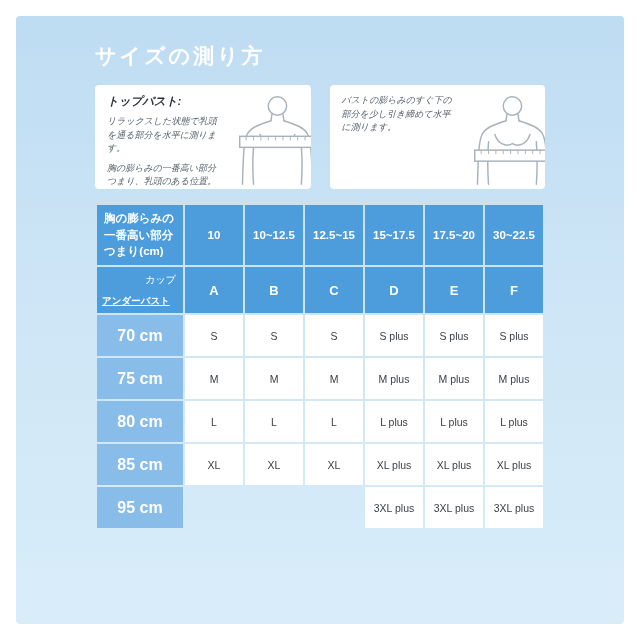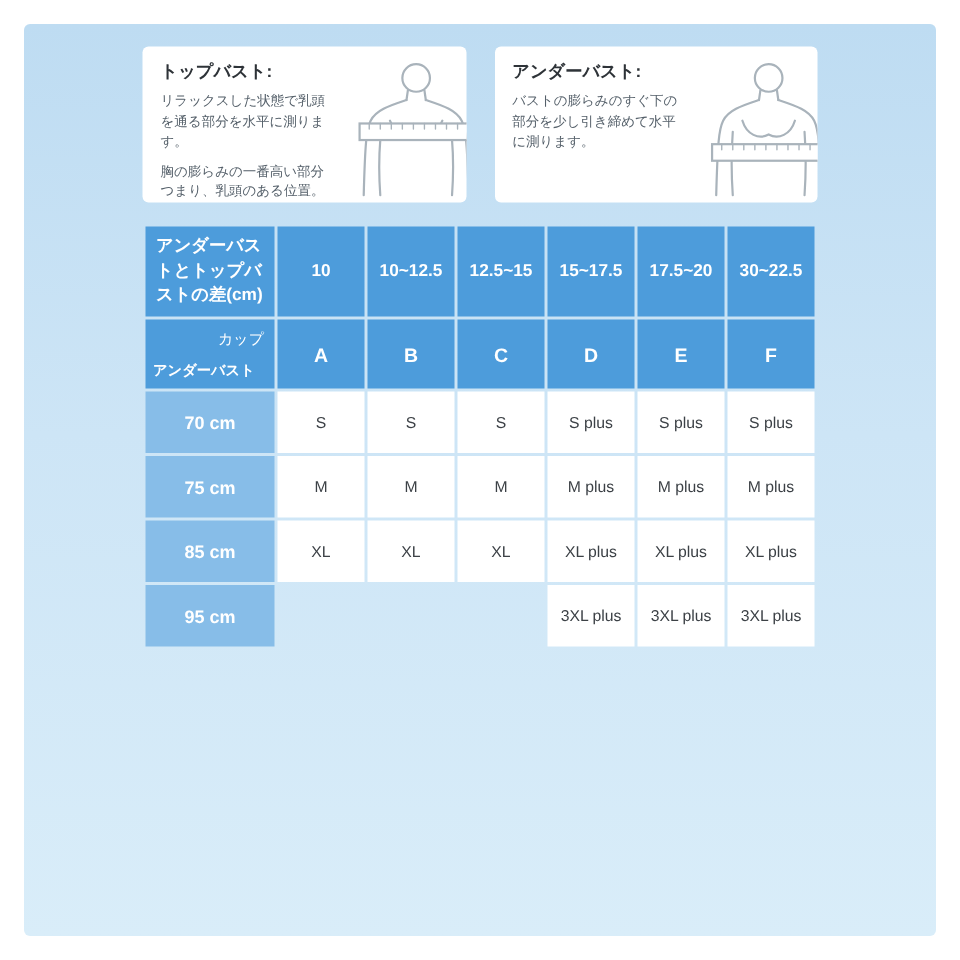--- a/index.html
+++ b/index.html
@@ -16,53 +16,54 @@
   
   .logo-row { margin-top:20px; display:flex; align-items:center; gap:7px; }
   .brand { font-size:21px; font-weight:bold; color:#22384a; letter-spacing:0.5px; }
   .plane svg { display:block; }
 
   
   .title { margin-top:26px; font-size:21px; font-weight:bold; color:#ffffff; letter-spacing:3px; }
 
   
   .boxes { margin-top:15px; display:flex; gap:19px; }
-  .infobox { flex:1; height:104px; background:#ffffff; border-radius:4px; padding:9px 6px 8px 12px; display:flex; overflow:hidden; }
+  .infobox { flex:1; height:104px; background:#ffffff; border-radius:4px; padding:9px 6px 8px 12px; display:flex; overflow:hidden;font-style:italic; }
   .infobox-text { width:118px; flex:0 0 118px; }
   .infobox-text h3 { margin:0 0 6px 0; font-size:11.5px; font-weight:bold; color:#2e3338; }
   .infobox-text p { margin:0 0 6px 0; font-size:9px; line-height:1.5; color:#55606a; }
   .figure { flex:1; display:flex; justify-content:center; }
   .figure svg { display:block; height:92px; }
 
   
   table.size-chart { margin-top:14px; width:450px; table-layout:fixed; border-collapse:separate; border-spacing:2px; }
   col.c0 { width:86px; }
   td { text-align:center; vertical-align:middle; overflow:hidden; }
   tr.hdr1 td { height:52px; background:#4d9cdb; color:#fff; font-weight:bold; font-size:11.5px; }
   td.corner { background:#5aa5e0; text-align:left; font-size:8.5px; font-weight:bold; padding:5px 7px; line-height:1.45; }
   tr.hdr2 td { height:46px; background:#4d9cdb; color:#fff; font-weight:bold; font-size:13px; }
   td.diag {
     background:#5aa5e0; position:relative;
     background-image:linear-gradient(to bottom right, transparent calc(50% - 1px), rgba(255,255,255,0.75) 50%, transparent calc(50% + 1px));
   }
   td.diag .lbl-top { position:absolute; top:6px; right:7px; font-size:10px; font-weight:normal; color:#fff; }
-  td.diag .lbl-bottom { position:absolute; bottom:5px; left:5px; font-size:9.5px; font-weight:bold; color:#fff; }
+  td.diag .lbl-bottom { position:absolute; bottom:5px; left:5px; font-size:9.5px; font-weight:bold; color:#fff;text-decoration:underline; }
   tr.body td { height:41px; }
-  td.rowhdr { background:#87bde8; color:#fff; font-weight:bold; font-size:12px; }
+  td.rowhdr { background:#87bde8; color:#fff; font-weight:bold; font-size:16px; }
   td.val { background:#ffffff; color:#3c4146; font-size:10.5px; }
   td.val.empty { background:transparent; }
 </style>
 </head>
 <body>
 
 <div class="page">
   <div class="panel">
     <div class="content">
 
 
+      <div class="title">サイズの測り方</div>
 
       <div class="boxes">
 
         <section class="infobox">
           <div class="infobox-text">
             <h3>トップバスト:</h3>
             <p>リラックスした状態で乳頭を通る部分を水平に測ります。</p>
             <p>胸の膨らみの一番高い部分つまり、乳頭のある位置。</p>
           </div>
           <div class="figure">
@@ -74,21 +75,20 @@
               <path d="M31 58 C30 70 30 84 31 98 M83 58 C84 70 84 84 83 98"></path>
               <path d="M38 44 C41 52 50 55 57 51 C64 55 73 52 76 44"></path>
               <rect x="16" y="46" width="82" height="12" fill="#ffffff" stroke="#a9b3bb"></rect>
               <path d="M23 46 L23 50 M31 46 L31 50 M39 46 L39 50 M47 46 L47 50 M55 46 L55 50 M63 46 L63 50 M71 46 L71 50 M79 46 L79 50 M87 46 L87 50" stroke-width="1"></path>
             </svg>
           </div>
         </section>
 
         <section class="infobox">
           <div class="infobox-text">
-            <h3>アンダーバスト:</h3>
             <p>バストの膨らみのすぐ下の部分を少し引き締めて水平に測ります。</p>
           </div>
           <div class="figure">
             <svg viewBox="0 0 114 100" fill="none" stroke="#a9b3bb" stroke-width="1.6" stroke-linecap="round">
               <circle cx="57" cy="13" r="10"></circle>
               <path d="M51 22 L50 29 M63 22 L64 29"></path>
               <path d="M50 29 C38 33 28 36 24 44 C21 50 20 60 19 98"></path>
               <path d="M64 29 C76 33 86 36 90 44 C93 50 94 60 95 98"></path>
               <path d="M31 52 C30 66 30 84 31 98 M83 52 C84 66 84 84 83 98"></path>
               <path d="M38 44 C41 54 50 58 57 54 C64 58 73 54 76 44"></path>
@@ -105,21 +105,21 @@
           <col class="c0">
             <col>
             <col>
             <col>
             <col>
             <col>
             <col>
         </colgroup>
         <tbody>
             <tr class="hdr1">
-          <td class="corner">アンダーバストとトップバストの差(cm)</td>
+          <td class="corner">胸の膨らみの一番高い部分つまり(cm)</td>
           <td>10</td>
           <td>10~12.5</td>
           <td>12.5~15</td>
           <td>15~17.5</td>
           <td>17.5~20</td>
           <td>30~22.5</td>
         </tr>
         <tr class="hdr2">
           <td class="diag">
             <span class="lbl-top">カップ</span>
@@ -144,20 +144,29 @@
         <tr class="body">
           <td class="rowhdr">75 cm</td>
           <td class="val">M</td>
           <td class="val">M</td>
           <td class="val">M</td>
           <td class="val">M plus</td>
           <td class="val">M plus</td>
           <td class="val">M plus</td>
         </tr>
         <tr class="body">
+          <td class="rowhdr">80 cm</td>
+          <td class="val">L</td>
+          <td class="val">L</td>
+          <td class="val">L</td>
+          <td class="val">L plus</td>
+          <td class="val">L plus</td>
+          <td class="val">L plus</td>
+        </tr>
+        <tr class="body">
           <td class="rowhdr">85 cm</td>
           <td class="val">XL</td>
           <td class="val">XL</td>
           <td class="val">XL</td>
           <td class="val">XL plus</td>
           <td class="val">XL plus</td>
           <td class="val">XL plus</td>
         </tr>
         <tr class="body">
           <td class="rowhdr">95 cm</td>

